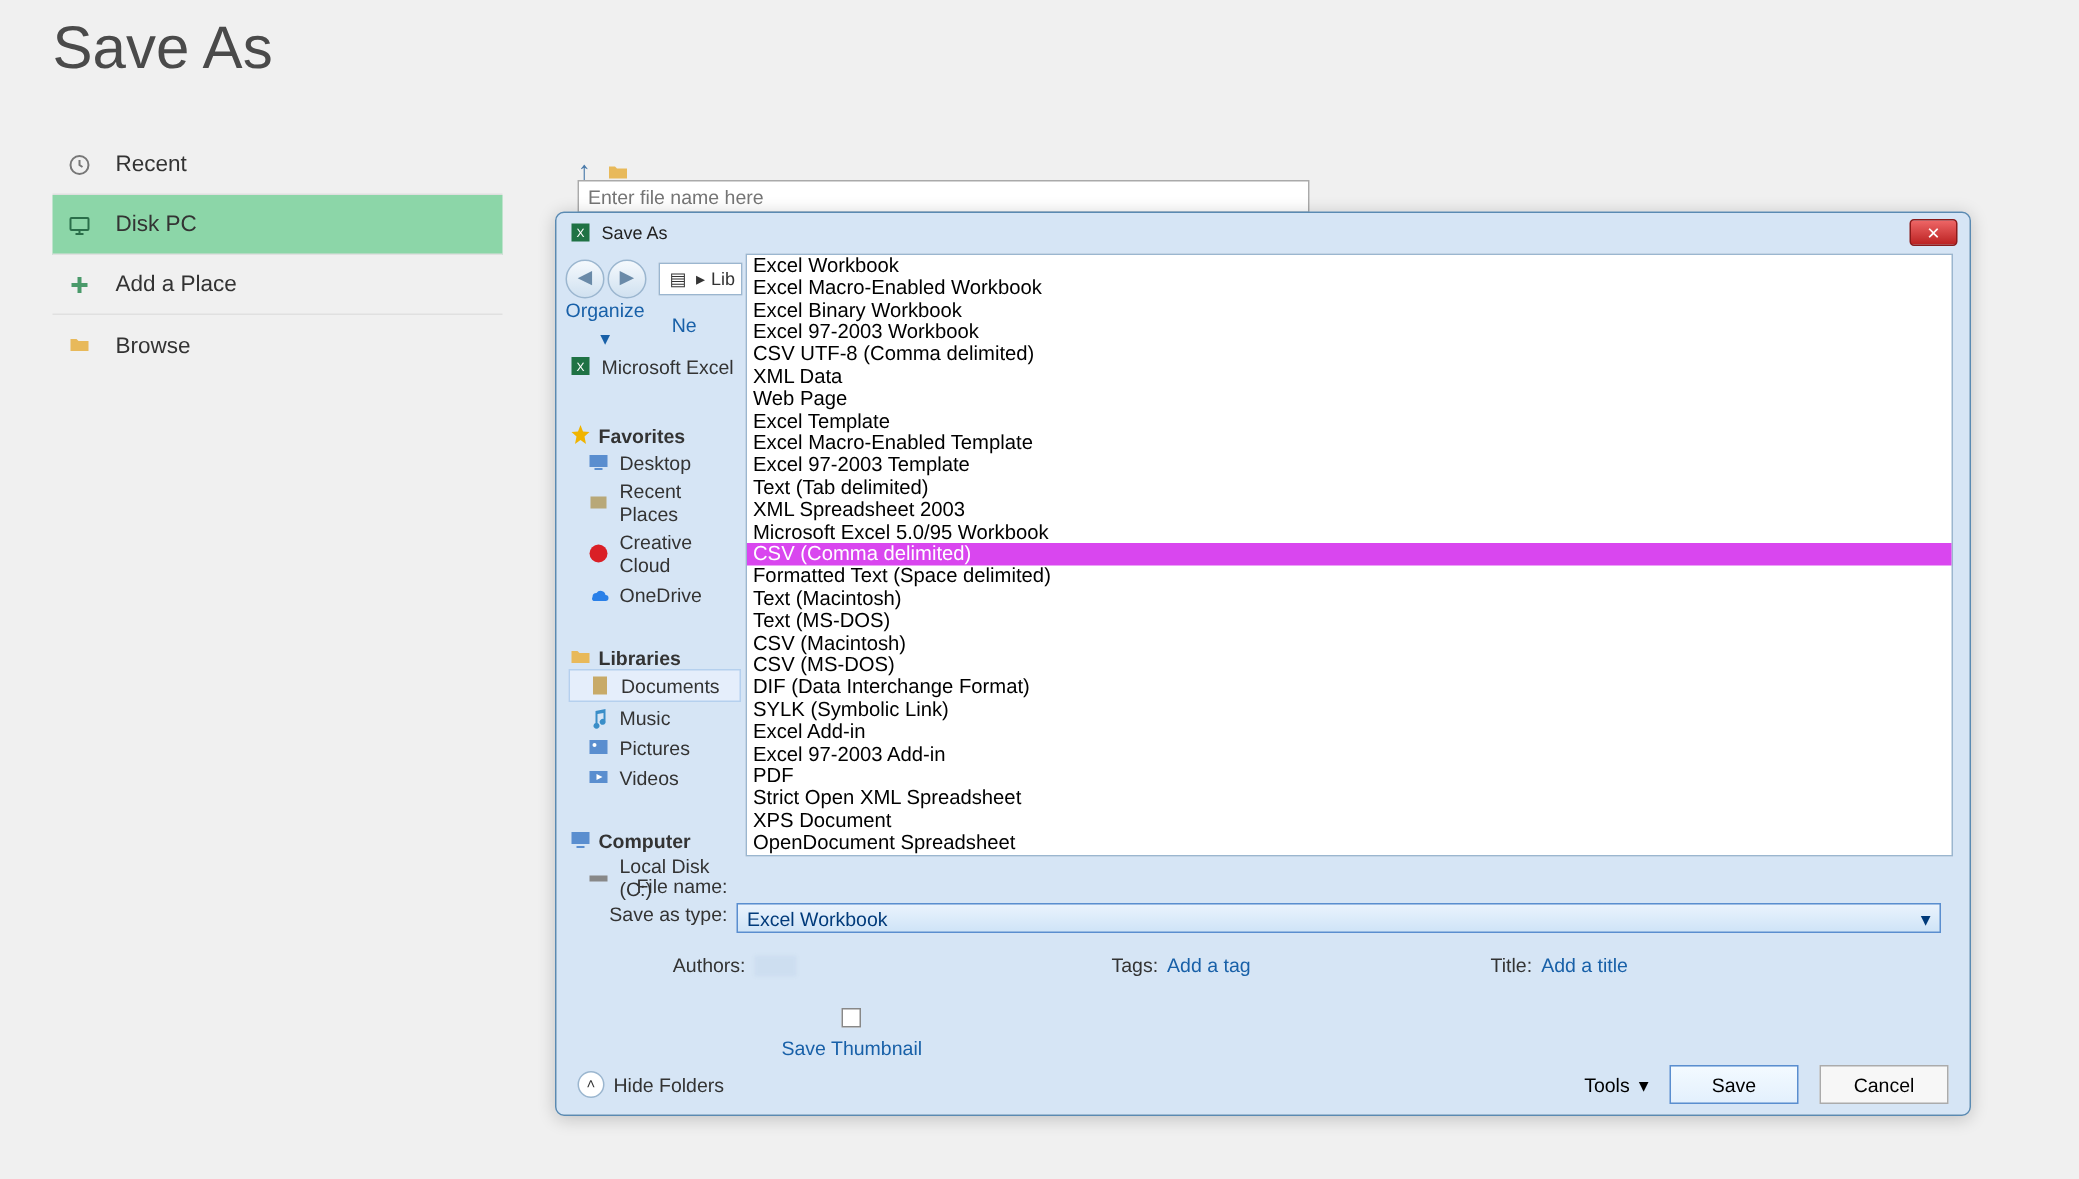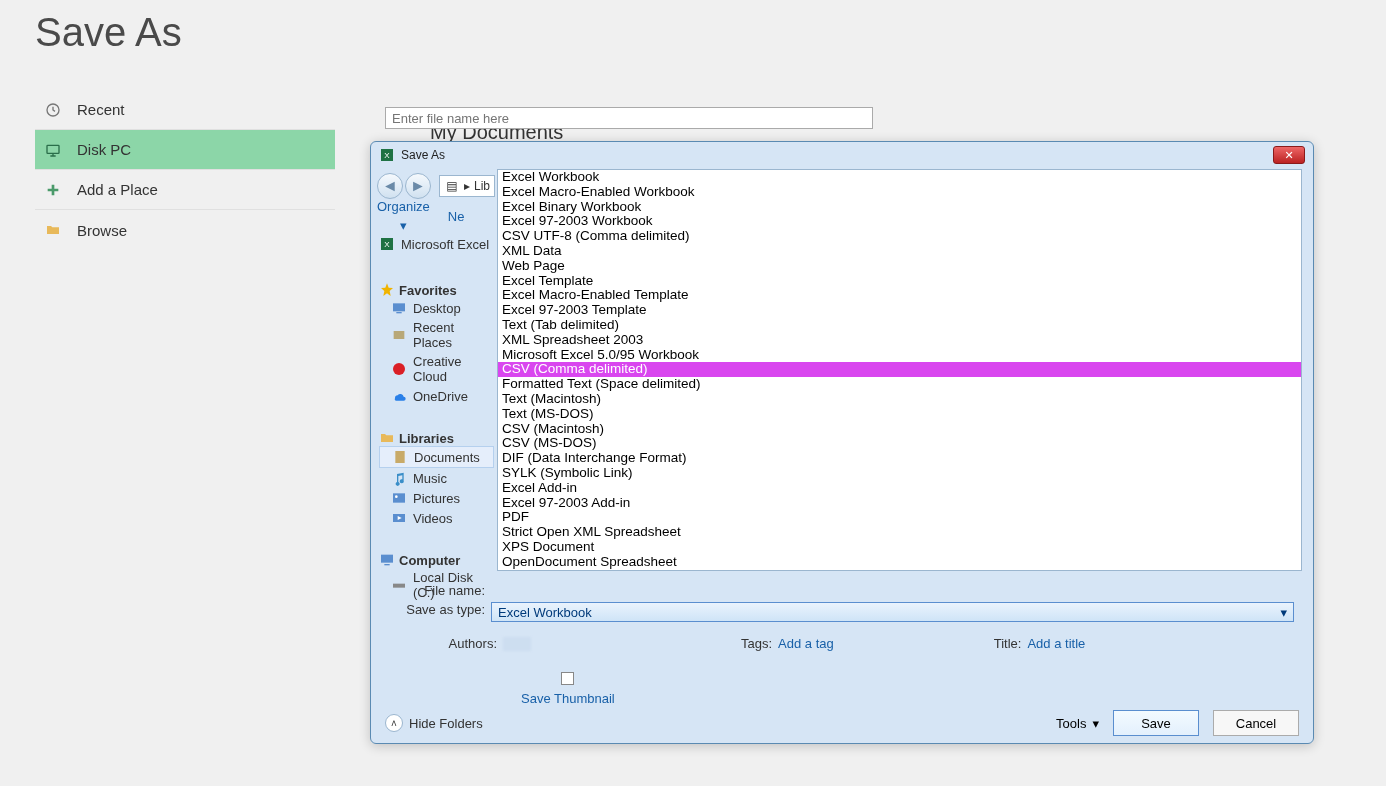--- a/index.html
+++ b/index.html
@@ -27,21 +27,21 @@
 .sidebar-item:last-child { border-bottom: none; }
 .sidebar-item.selected { background: #8cd6a8; }
 .sidebar-icon { width: 22px; height: 22px; display: flex; align-items: center; justify-content: center; }
 .topbar {
   position: absolute; left: 385px; top: 85px;
   display: flex; align-items: center; gap: 10px;
 }
 .up-arrow { color: #4a7aaa; font-size: 18px; cursor: pointer; }
 .breadcrumb-label { font-size: 20px; color: #333; margin-top: 36px; }
 .filename-input {
-  position: absolute; left: 385px; top: 107px;
+  position: absolute; left: 385px; top: 120px;
   width: 488px; height: 22px;
   border: 1px solid #aaa;
   padding: 0 6px; font-size: 13px; color: #888;
 }
 
 
 .dialog {
   position: absolute; left: 370px; top: 141px;
   width: 944px; height: 603px;
   background: linear-gradient(#d6e5f5, #d6e5f5);

